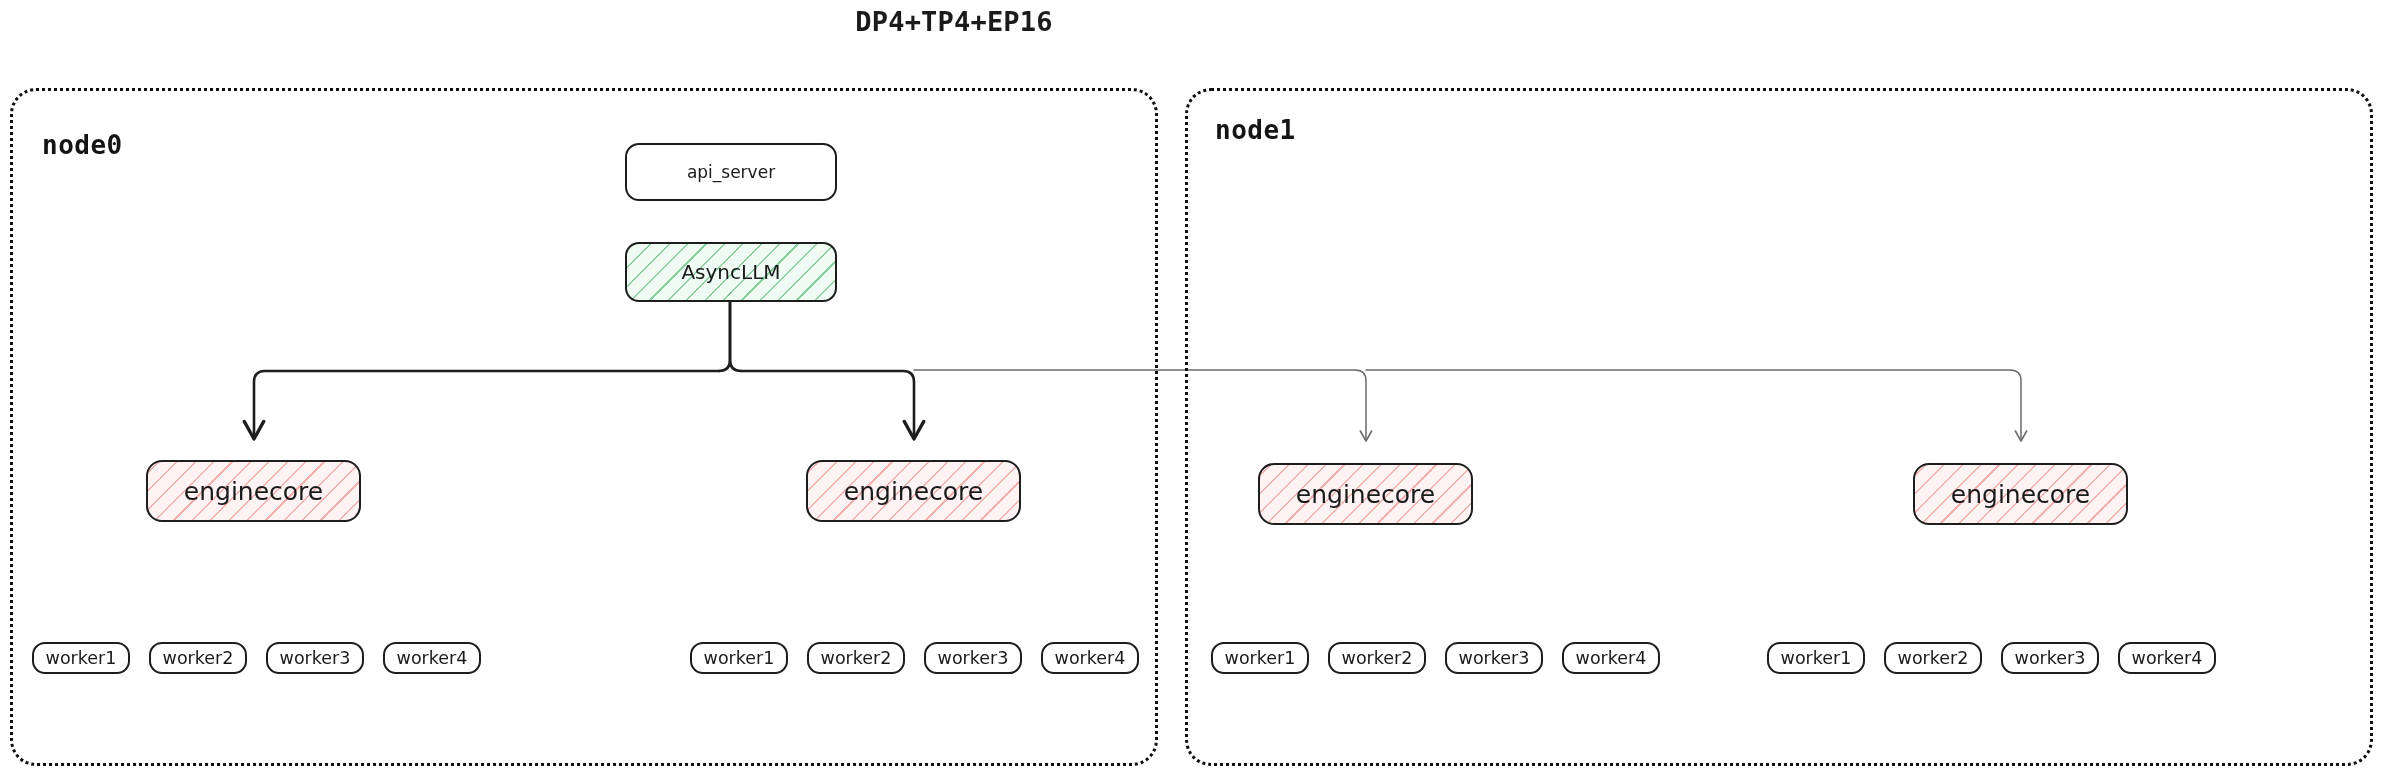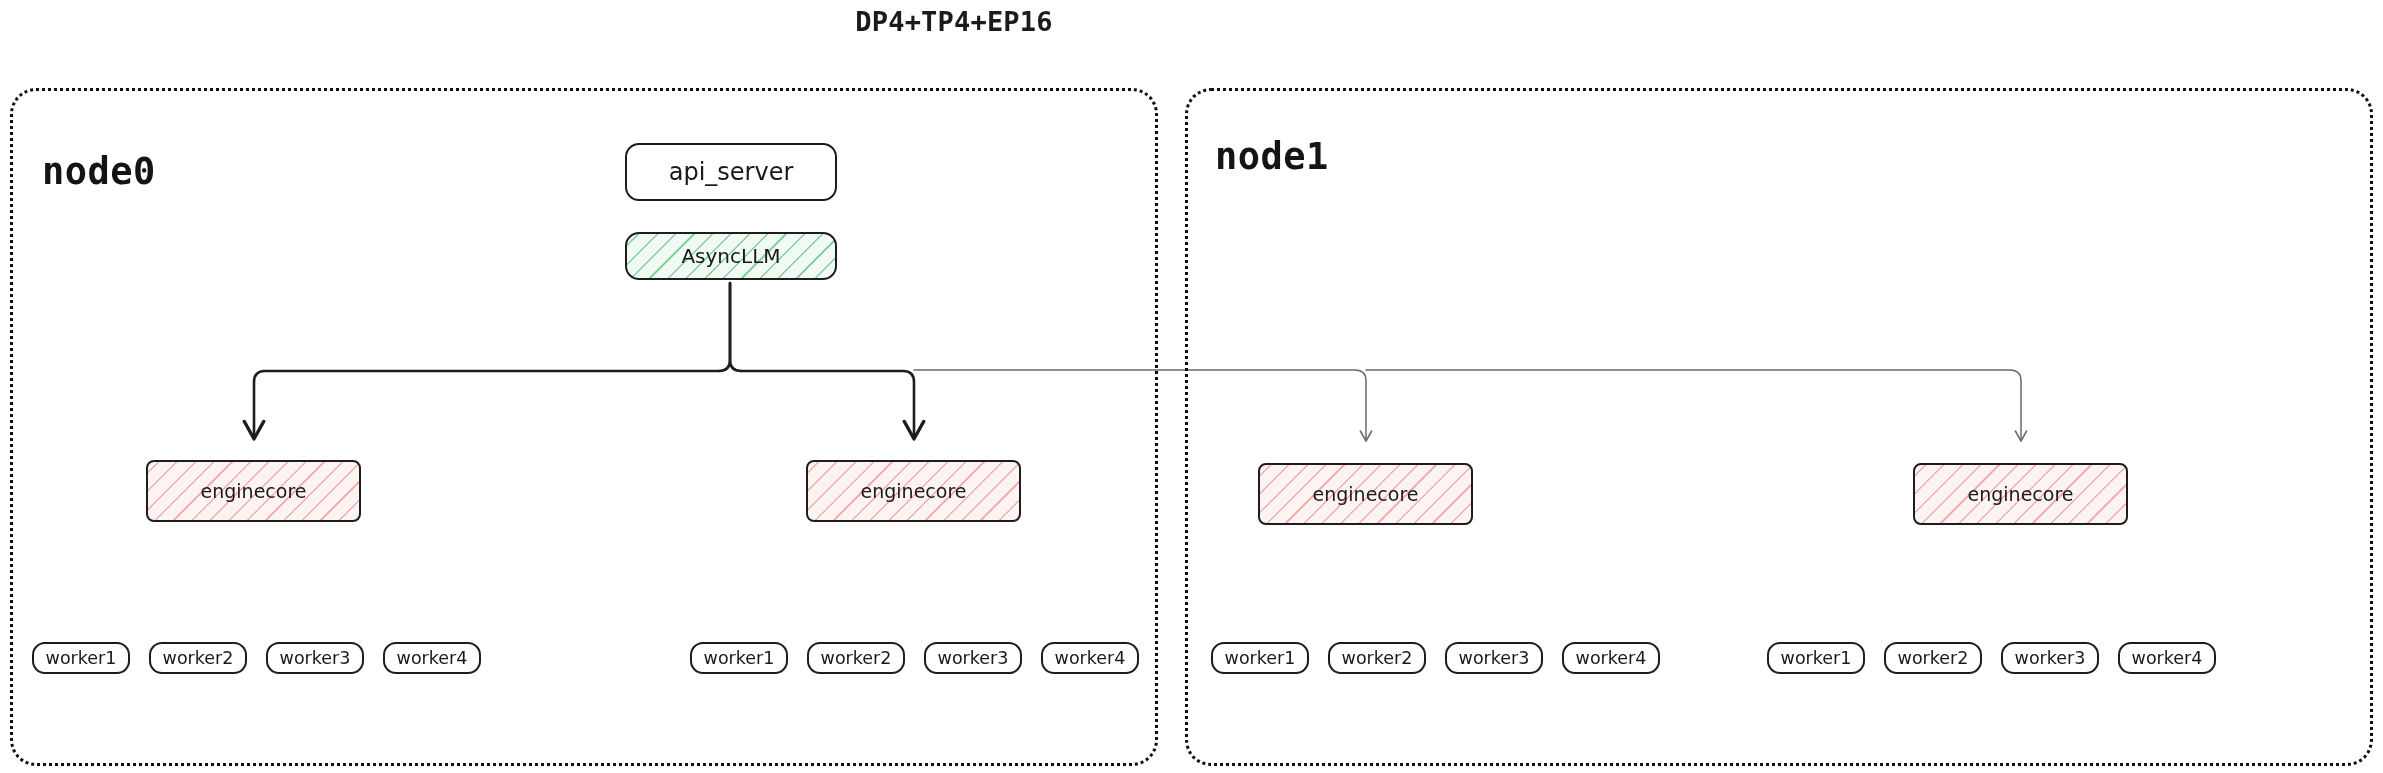--- a/index.html
+++ b/index.html
@@ -41,65 +41,64 @@
   .node-cluster {
     position: absolute;
     border: 3px dotted #0f0f0f;
     border-radius: 26px;
     background: transparent;
     box-sizing: border-box;
   }
   .node-cluster-label {
     position: absolute;
     font-family: "DejaVu Sans Mono", monospace;
-    font-size: 37px;
+    font-size: 26px;
     font-weight: 700;
     color: #141414;
     white-space: nowrap;
     letter-spacing: 0.5px;
-    margin-top: 20px;
   }
 
   
   .box {
     position: absolute;
     box-sizing: border-box;
     display: flex;
     align-items: center;
     justify-content: center;
     color: #1a1a1a;
     white-space: nowrap;
     background: #ffffff;
   }
 
   .box-api {
     border: 2.5px solid #1d1d1d;
     border-radius: 14px;
-    font-size: 24px;
+    font-size: 17px;
     background: #ffffff;
   }
 
   .box-async {
     border: 2.5px solid #1d1d1d;
     border-radius: 14px;
     font-size: 20px;
     background:
       repeating-linear-gradient(
         -45deg,
         rgba(120, 200, 145, 0.85) 0px,
         rgba(120, 200, 145, 0.85) 1.6px,
         rgba(240, 252, 243, 1) 1.6px,
         rgba(240, 252, 243, 1) 13px
       );
   }
 
   .box-engine {
     border: 2.5px solid #1d1d1d;
-    border-radius: 8px;
-    font-size: 19px;
+    border-radius: 16px;
+    font-size: 25px;
     background:
       repeating-linear-gradient(
         -45deg,
         rgba(240, 150, 150, 0.75) 0px,
         rgba(240, 150, 150, 0.75) 1.6px,
         rgba(253, 243, 243, 1) 1.6px,
         rgba(253, 243, 243, 1) 13px
       );
   }
 
@@ -153,21 +152,21 @@
 
 <div class="node-cluster" style="left:10px; top:88px; width:1148px; height:678px;"></div>
 <div class="node-cluster-label" style="left:42px; top:130px;">node0</div>
 
 <div class="node-cluster" style="left:1185px; top:88px; width:1188px; height:678px;"></div>
 <div class="node-cluster-label" style="left:1215px; top:115px;">node1</div>
 
 <div class="box box-api" style="left:625px; top:143px; width:212px; height:58px;">
   <span class="box-label">api_server</span>
 </div>
-<div class="box box-async" style="left:625px; top:232px; width:212px; height:48px;">
+<div class="box box-async" style="left:625px; top:242px; width:212px; height:60px;">
   <span class="box-label">AsyncLLM</span>
 </div>
 
 <div class="box box-engine" style="left:146px; top:460px; width:215px; height:62px;">
   <span class="box-label">enginecore</span>
 </div>
 <div class="box box-engine" style="left:806px; top:460px; width:215px; height:62px;">
   <span class="box-label">enginecore</span>
 </div>
 

